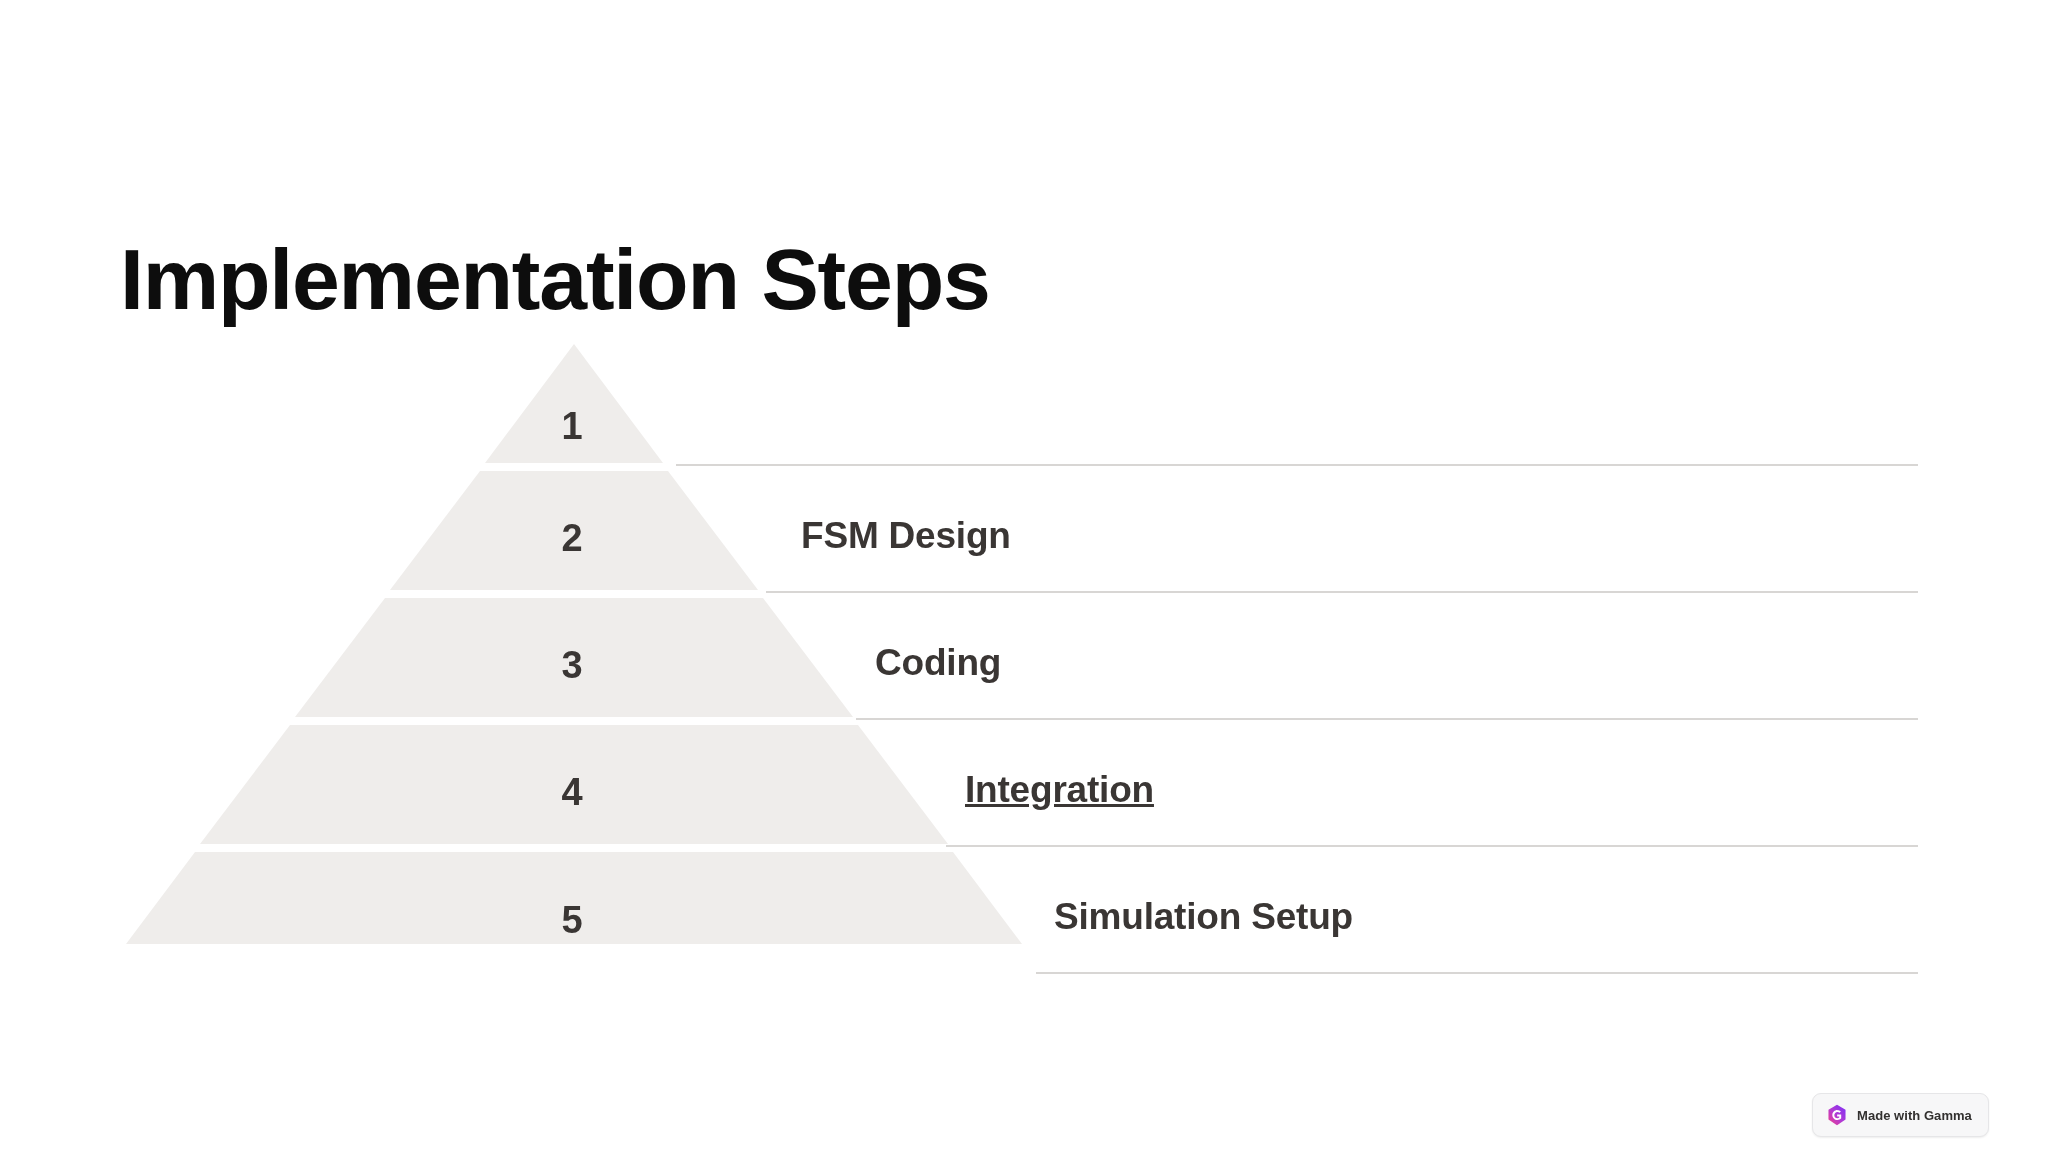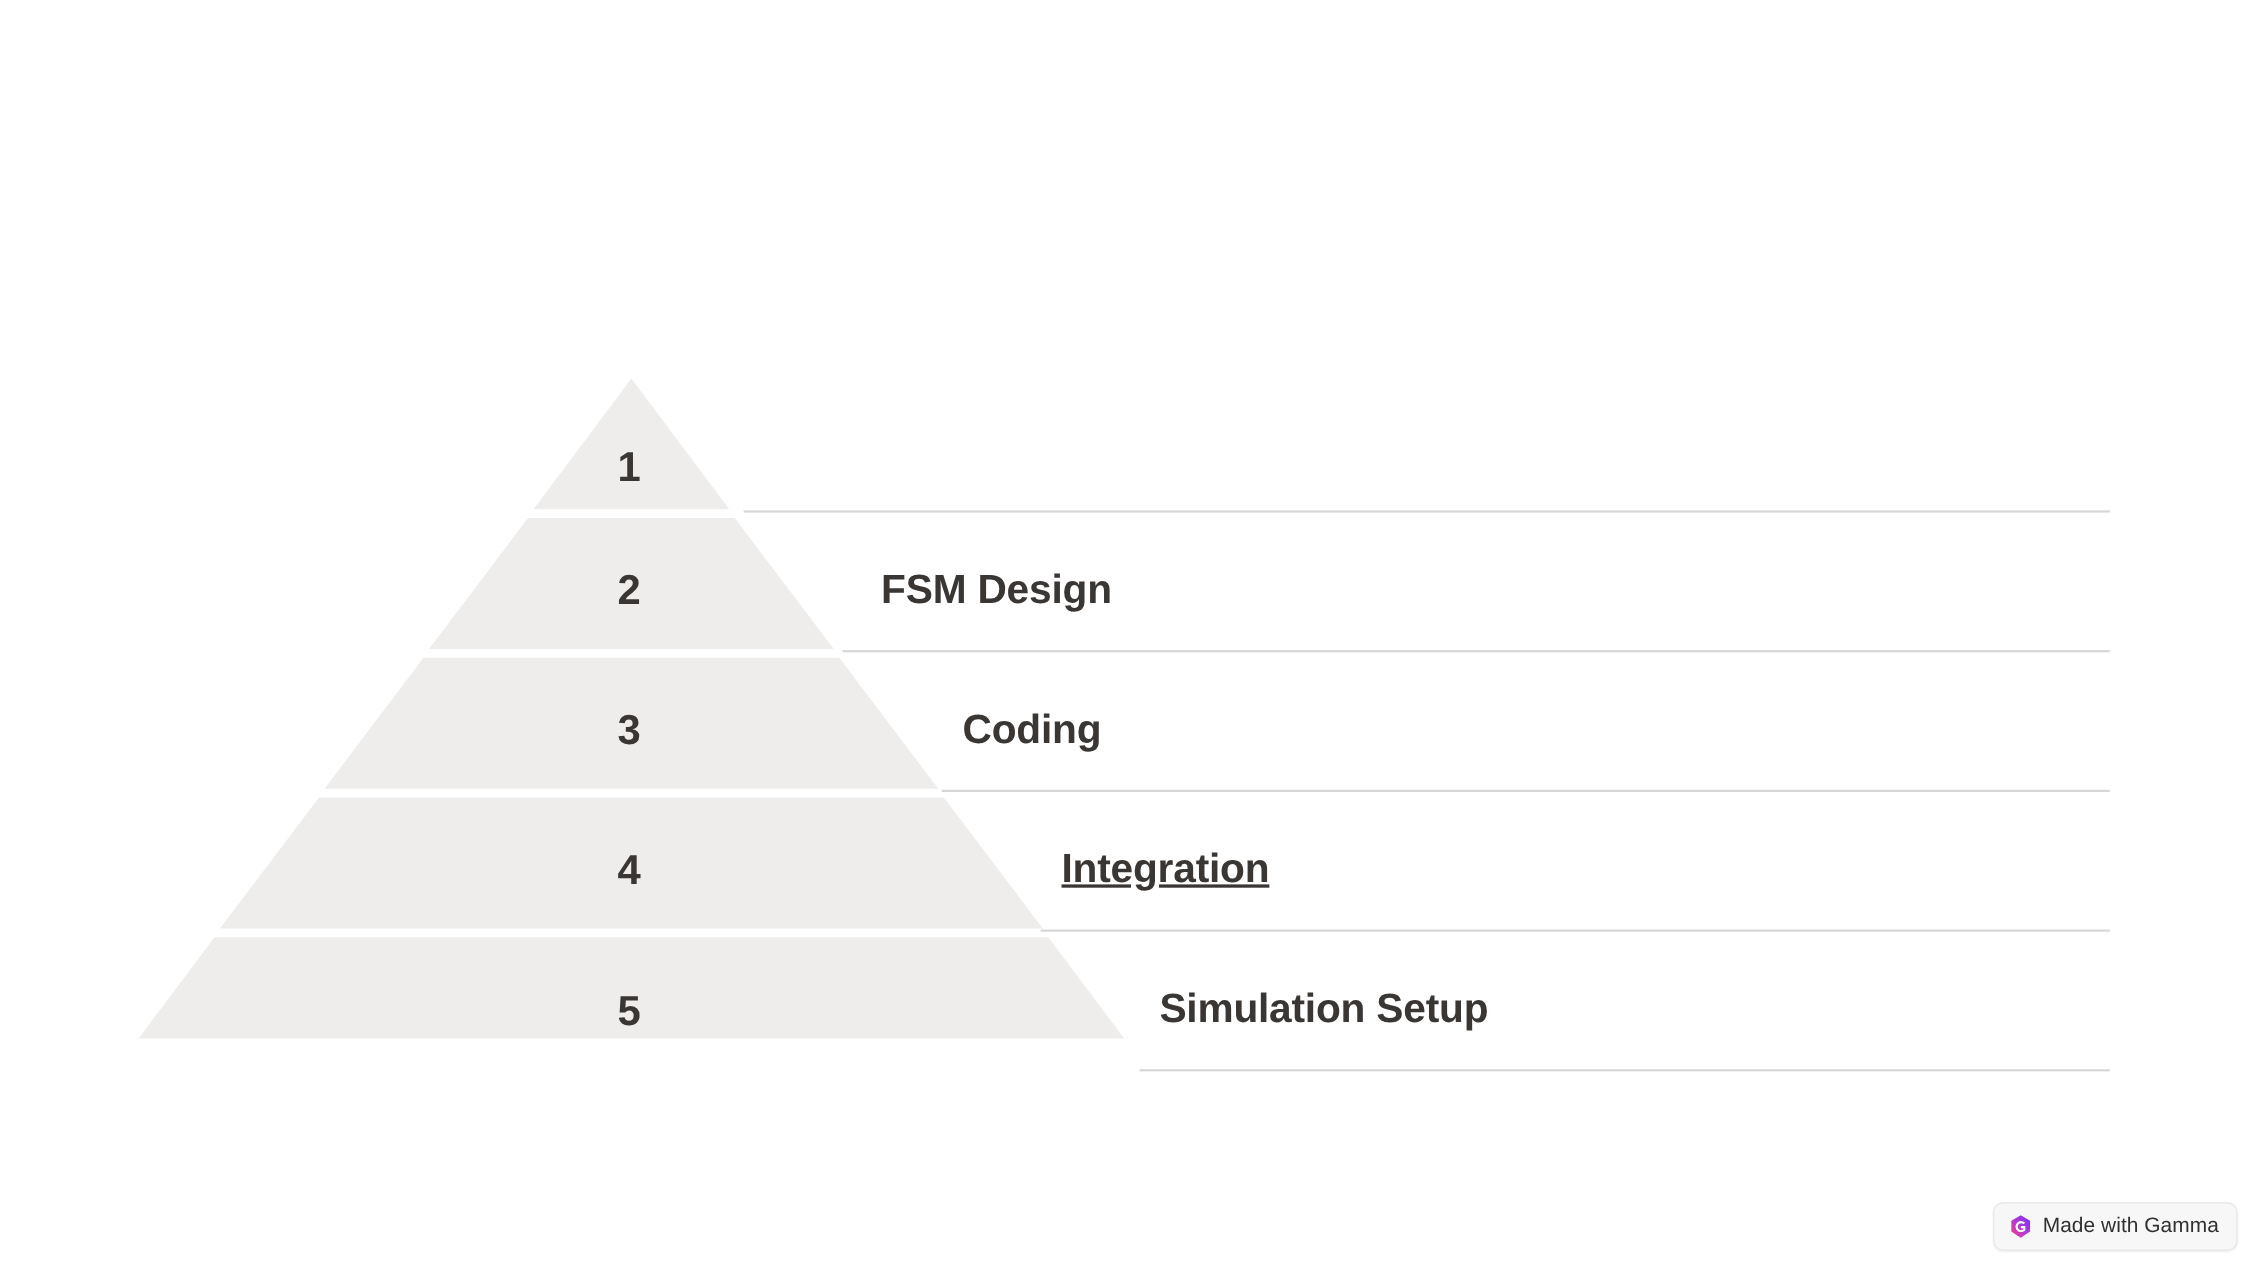--- a/index.html
+++ b/index.html
@@ -92,38 +92,39 @@
     align-items: center;
     gap: 9px;
     padding: 0 16px 0 13px;
     background: #f7f7f8;
     border: 1px solid #e6e6e8;
     border-radius: 9px;
     box-shadow: 0 1px 2px rgba(0,0,0,0.07);
     box-sizing: border-box;
   }
   #gamma-badge-label {
-    font-size: 19px;
-    font-weight: 400;
+    font-size: 13px;
+    font-weight: 700;
     color: #32302f;
     letter-spacing: 0.05px;
     white-space: nowrap;
   }
   #gamma-logo-icon {
     width: 22px;
     height: 22px;
     flex: 0 0 22px;
     display: block;
   }
 </style>
 </head>
 <body>
 
 <div id="slide">
 
+  <h1 id="page-title">Implementation Steps</h1>
 
   <div id="pyramid-diagram">
 
     <svg id="pyramid-svg" viewBox="0 0 896 632" preserveAspectRatio="none">
 
       <polygon fill="#efedeb" points="448,0 537,119 359,119"></polygon>
 
       <polygon fill="#efedeb" points="354,127 542,127 632,246 264,246"></polygon>
 
       <polygon fill="#efedeb" points="259,254 637,254 727,373 169,373"></polygon>

